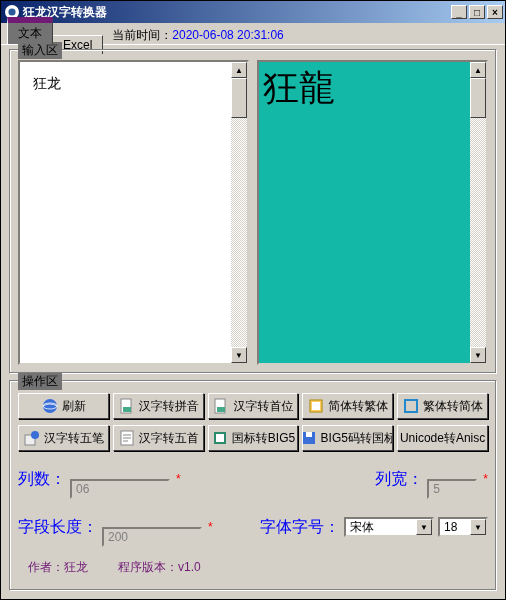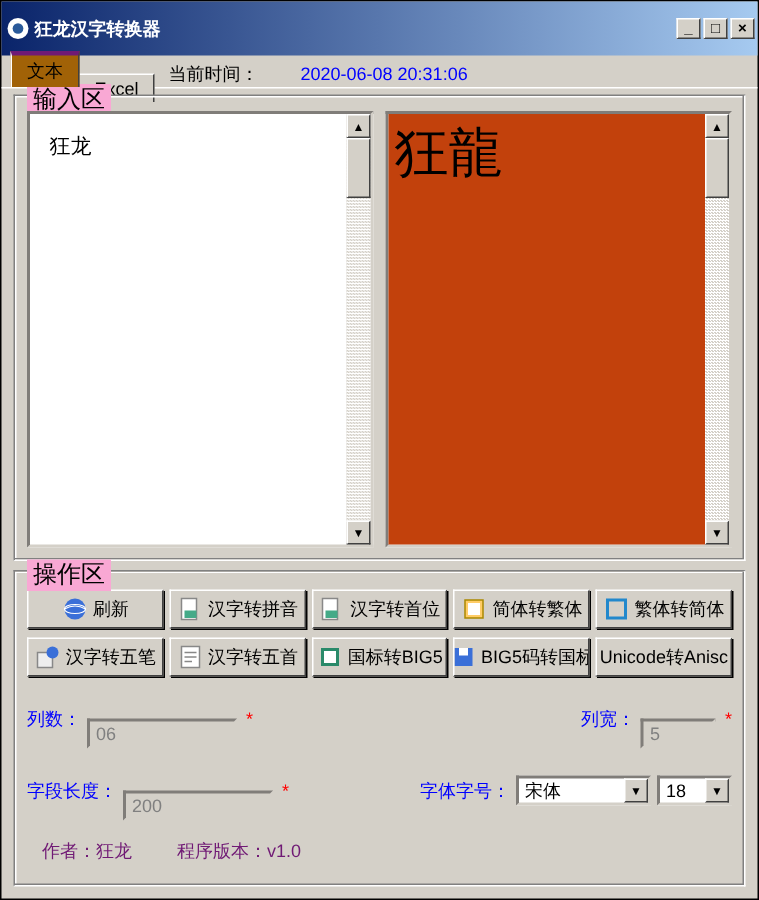--- a/index.html
+++ b/index.html
@@ -13,21 +13,21 @@
 }
 .window {
   width: 506px;
   height: 600px;
   border: 1px solid #000;
   background: #d4d0c8;
   display: flex;
   flex-direction: column;
 }
 .titlebar {
-  height: 36px;
+  height: 22px;
   background: linear-gradient(to right, #0a246a, #a6caf0);
   color: #fff;
   display: flex;
   align-items: center;
   padding: 0 2px 0 4px;
   font-weight: bold;
 }
 .titlebar .app-icon {
   width: 14px; height: 14px;
   background: #fff;
@@ -62,60 +62,60 @@
   padding: 2px 10px 2px 10px;
   border: 1px solid #808080;
   border-bottom: none;
   background: #d4d0c8;
   margin-right: -1px;
   position: relative;
   cursor: pointer;
   font-size: 12px;
 }
 .tab.active {
-  background: #a16207;
-  border-top: 3px solid #701a75;
+  background: #737373;
+  border-top: 6px solid #701a75;
   border-left: 1px solid #fff;
   border-right: 1px solid #404040;
   z-index: 2;
 }
 .tab.inactive {
   top: 10px;
   border-top: 1px solid #fff;
   border-left: 1px solid #fff;
   border-right: 1px solid #404040;
 }
 .timestamp {
   margin-left: 10px;
   color: #000;
   font-size: 12px;
 }
-.timestamp .blue { color: #0000ff; margin-left: 28px; }
+.timestamp .blue { color: #0000ff; }
 .content {
   flex: 1;
   padding: 4px 8px 8px 8px;
   display: flex;
   flex-direction: column;
   gap: 6px;
 }
 .groupbox {
   border: 1px solid #808080;
   border-right-color: #fff;
   border-bottom-color: #fff;
   box-shadow: inset -1px -1px 0 #808080, inset 1px 1px 0 #fff;
   position: relative;
   padding: 10px 8px 8px 8px;
 }
 .groupbox > .legend {
   position: absolute;
   top: -8px;
   left: 8px;
-  background: #f9a8d4;
+  background: #737373;
   padding: 0 4px;
-  font-size: 16px;
+  font-size: 12px;
 }
 .input-area {
   flex: 1;
   display: flex;
   gap: 8px;
 }
 .textbox-wrap {
   flex: 1;
   position: relative;
   background: #fff;
@@ -126,21 +126,21 @@
   flex: 1;
   border: none;
   resize: none;
   font-family: "SimSun", sans-serif;
   padding: 13px;
   outline: none;
 }
 .textbox.small { font-size: 14px; }
 .output {
   flex: 1;
-  background: #c2410c;
+  background: #14b8a6;
   padding: 2px 4px;
   font-size: 36px;
   font-family: "SimSun", serif;
   overflow: hidden;
 }
 .scrollbar {
   width: 16px;
   background: #d4d0c8;
   display: flex;
   flex-direction: column;
@@ -186,21 +186,21 @@
   width: 18px; height: 18px;
   flex-shrink: 0;
 }
 .form-rows { margin-top: 8px; }
 .form-row {
   display: flex;
   align-items: center;
   gap: 4px;
   margin-bottom: 8px;
 }
-.form-row .lbl { color: #0000ff; font-size: 12px; white-space: nowrap; text-align: right; }
+.form-row .lbl { color: #0000ff; font-size: 16px; white-space: nowrap; text-align: right; }
 .form-row .spacer { flex: 1; }
 .numbox {
   width: 100px;
   height: 20px;
   border: 2px inset #d4d0c8;
   background: #d4d0c8;
   color: #808080;
   padding: 0 4px;
   font-size: 12px;
   display: flex; align-items: center; margin-top: 20px;

